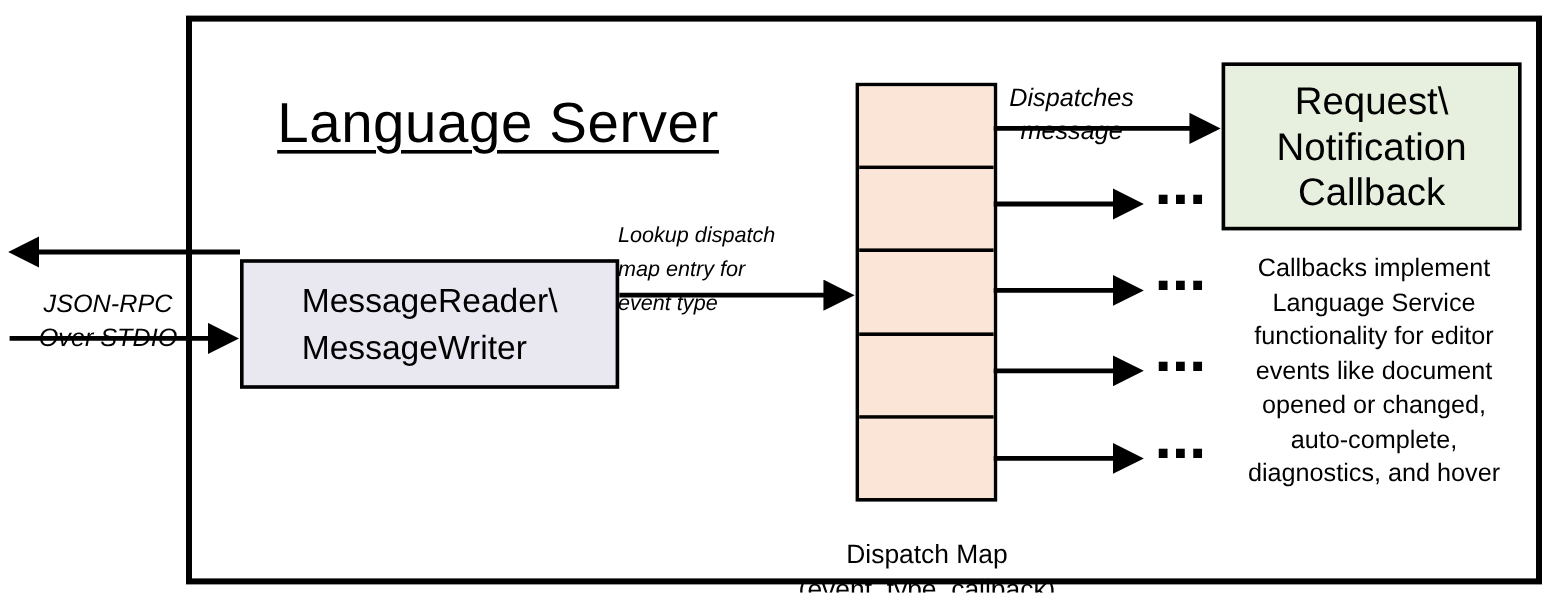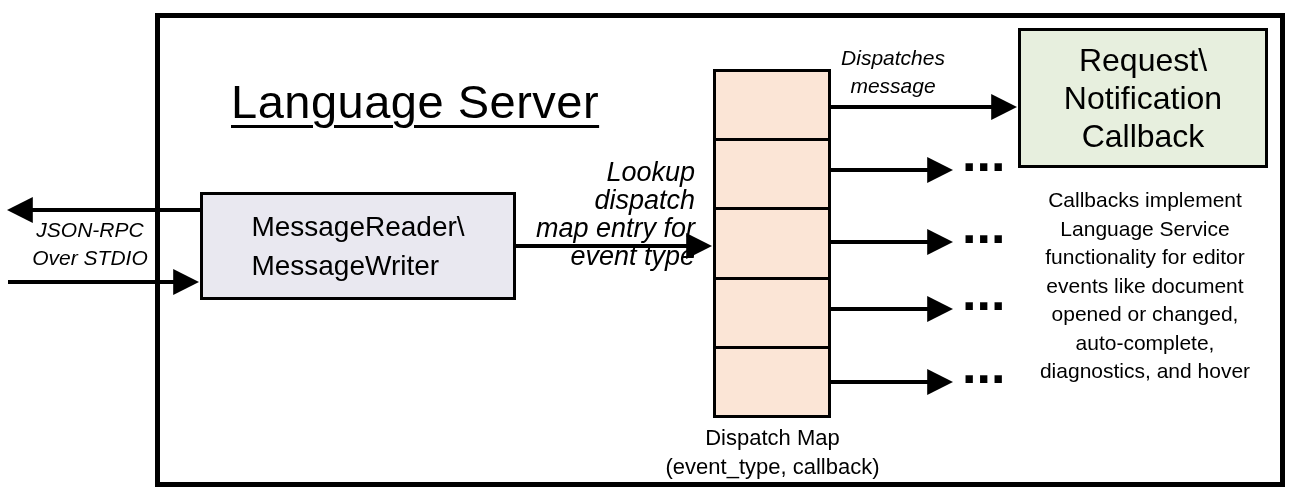--- a/index.html
+++ b/index.html
@@ -9,21 +9,21 @@
     font-family: "Liberation Sans", sans-serif;
     color: #000000;
   }
   .canvas {
     position: relative;
     width: 1291px;
     height: 494px;
     overflow: hidden;
     background: #ffffff;
   }
-  .ml { white-space: pre-line; }
+  .ml { white-space: pre-line; margin-top: 24px; }
 
   .outer-box {
     position: absolute;
     left: 155px; top: 13px;
     width: 1130px; height: 474px;
     border: 5px solid #000;
     box-sizing: border-box;
     background: transparent;
   }
 
@@ -75,22 +75,22 @@
     width: 380px;
     text-align: center;
     font-size: 22px;
     line-height: 30px;
   }
 
   .lookup-label {
     position: absolute;
     left: 515px; top: 158px;
     width: 180px;
-    text-align: right;
-    font-size: 27px;
+    text-align: left;
+    font-size: 18px;
     line-height: 28px;
     font-style: italic;
   }
 
   .dispatch-map {
     position: absolute;
     left: 713px; top: 69px;
     width: 118px; height: 349px;
     box-sizing: border-box;
     border: 3px solid #000;

